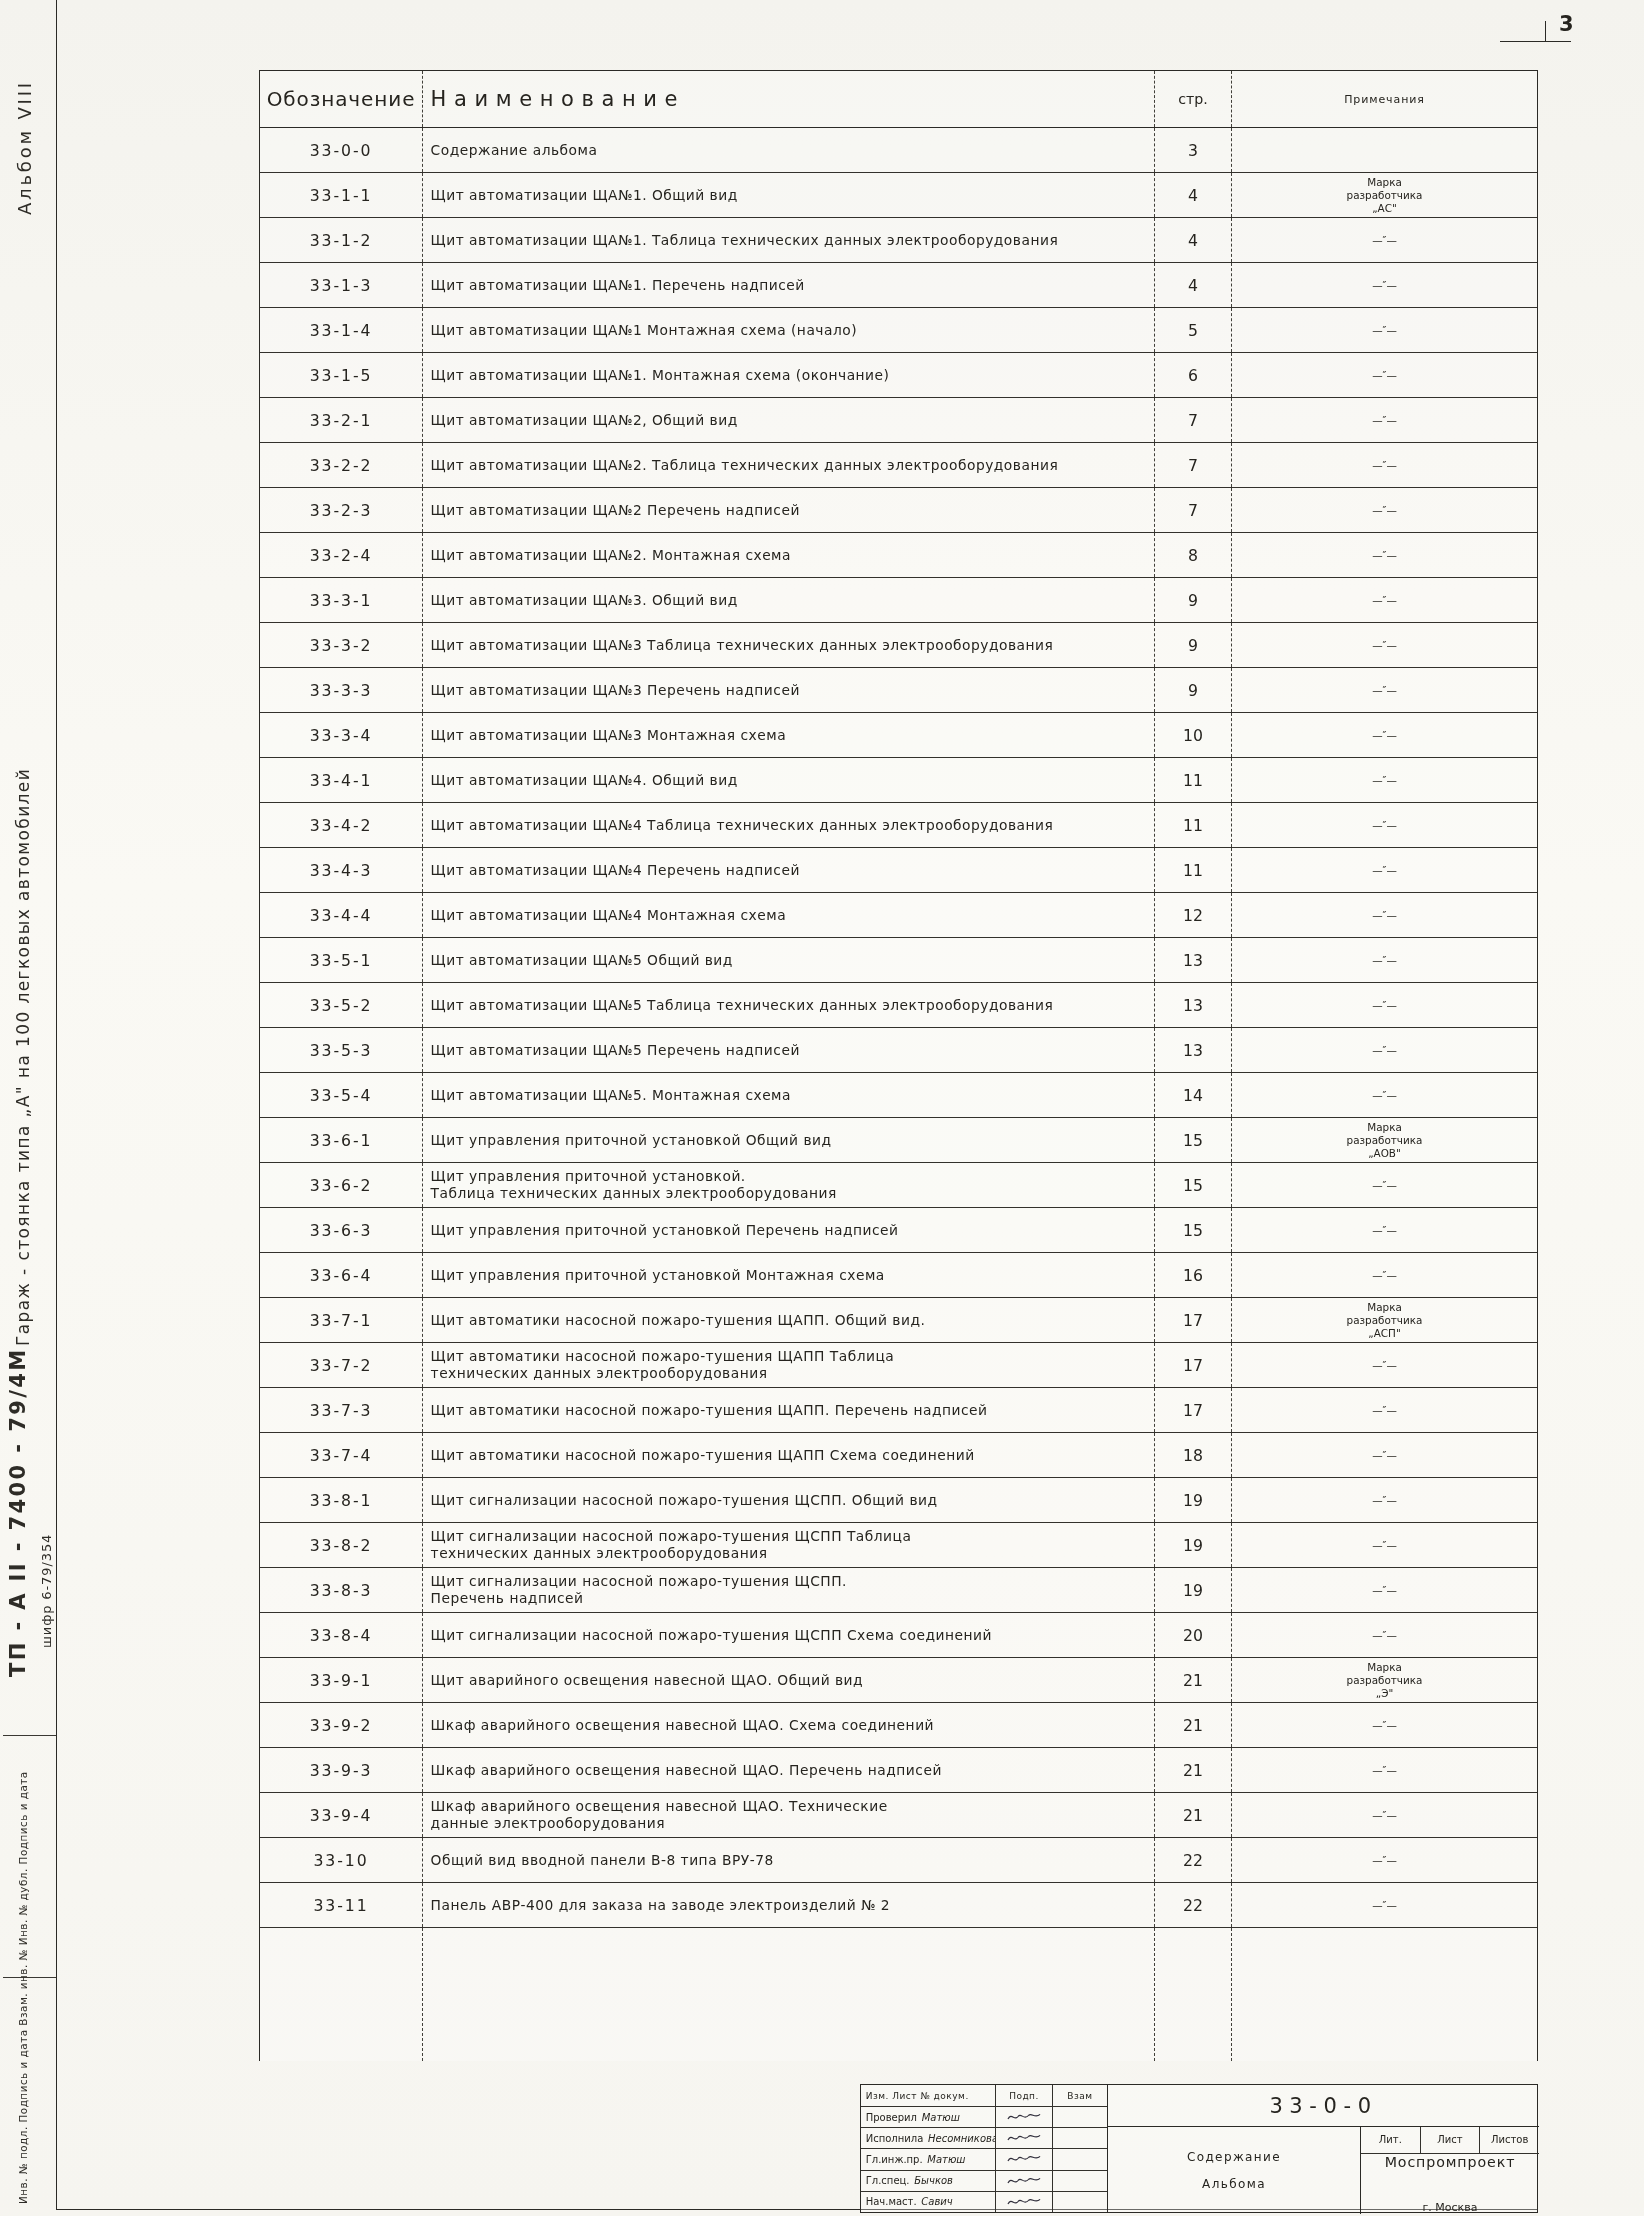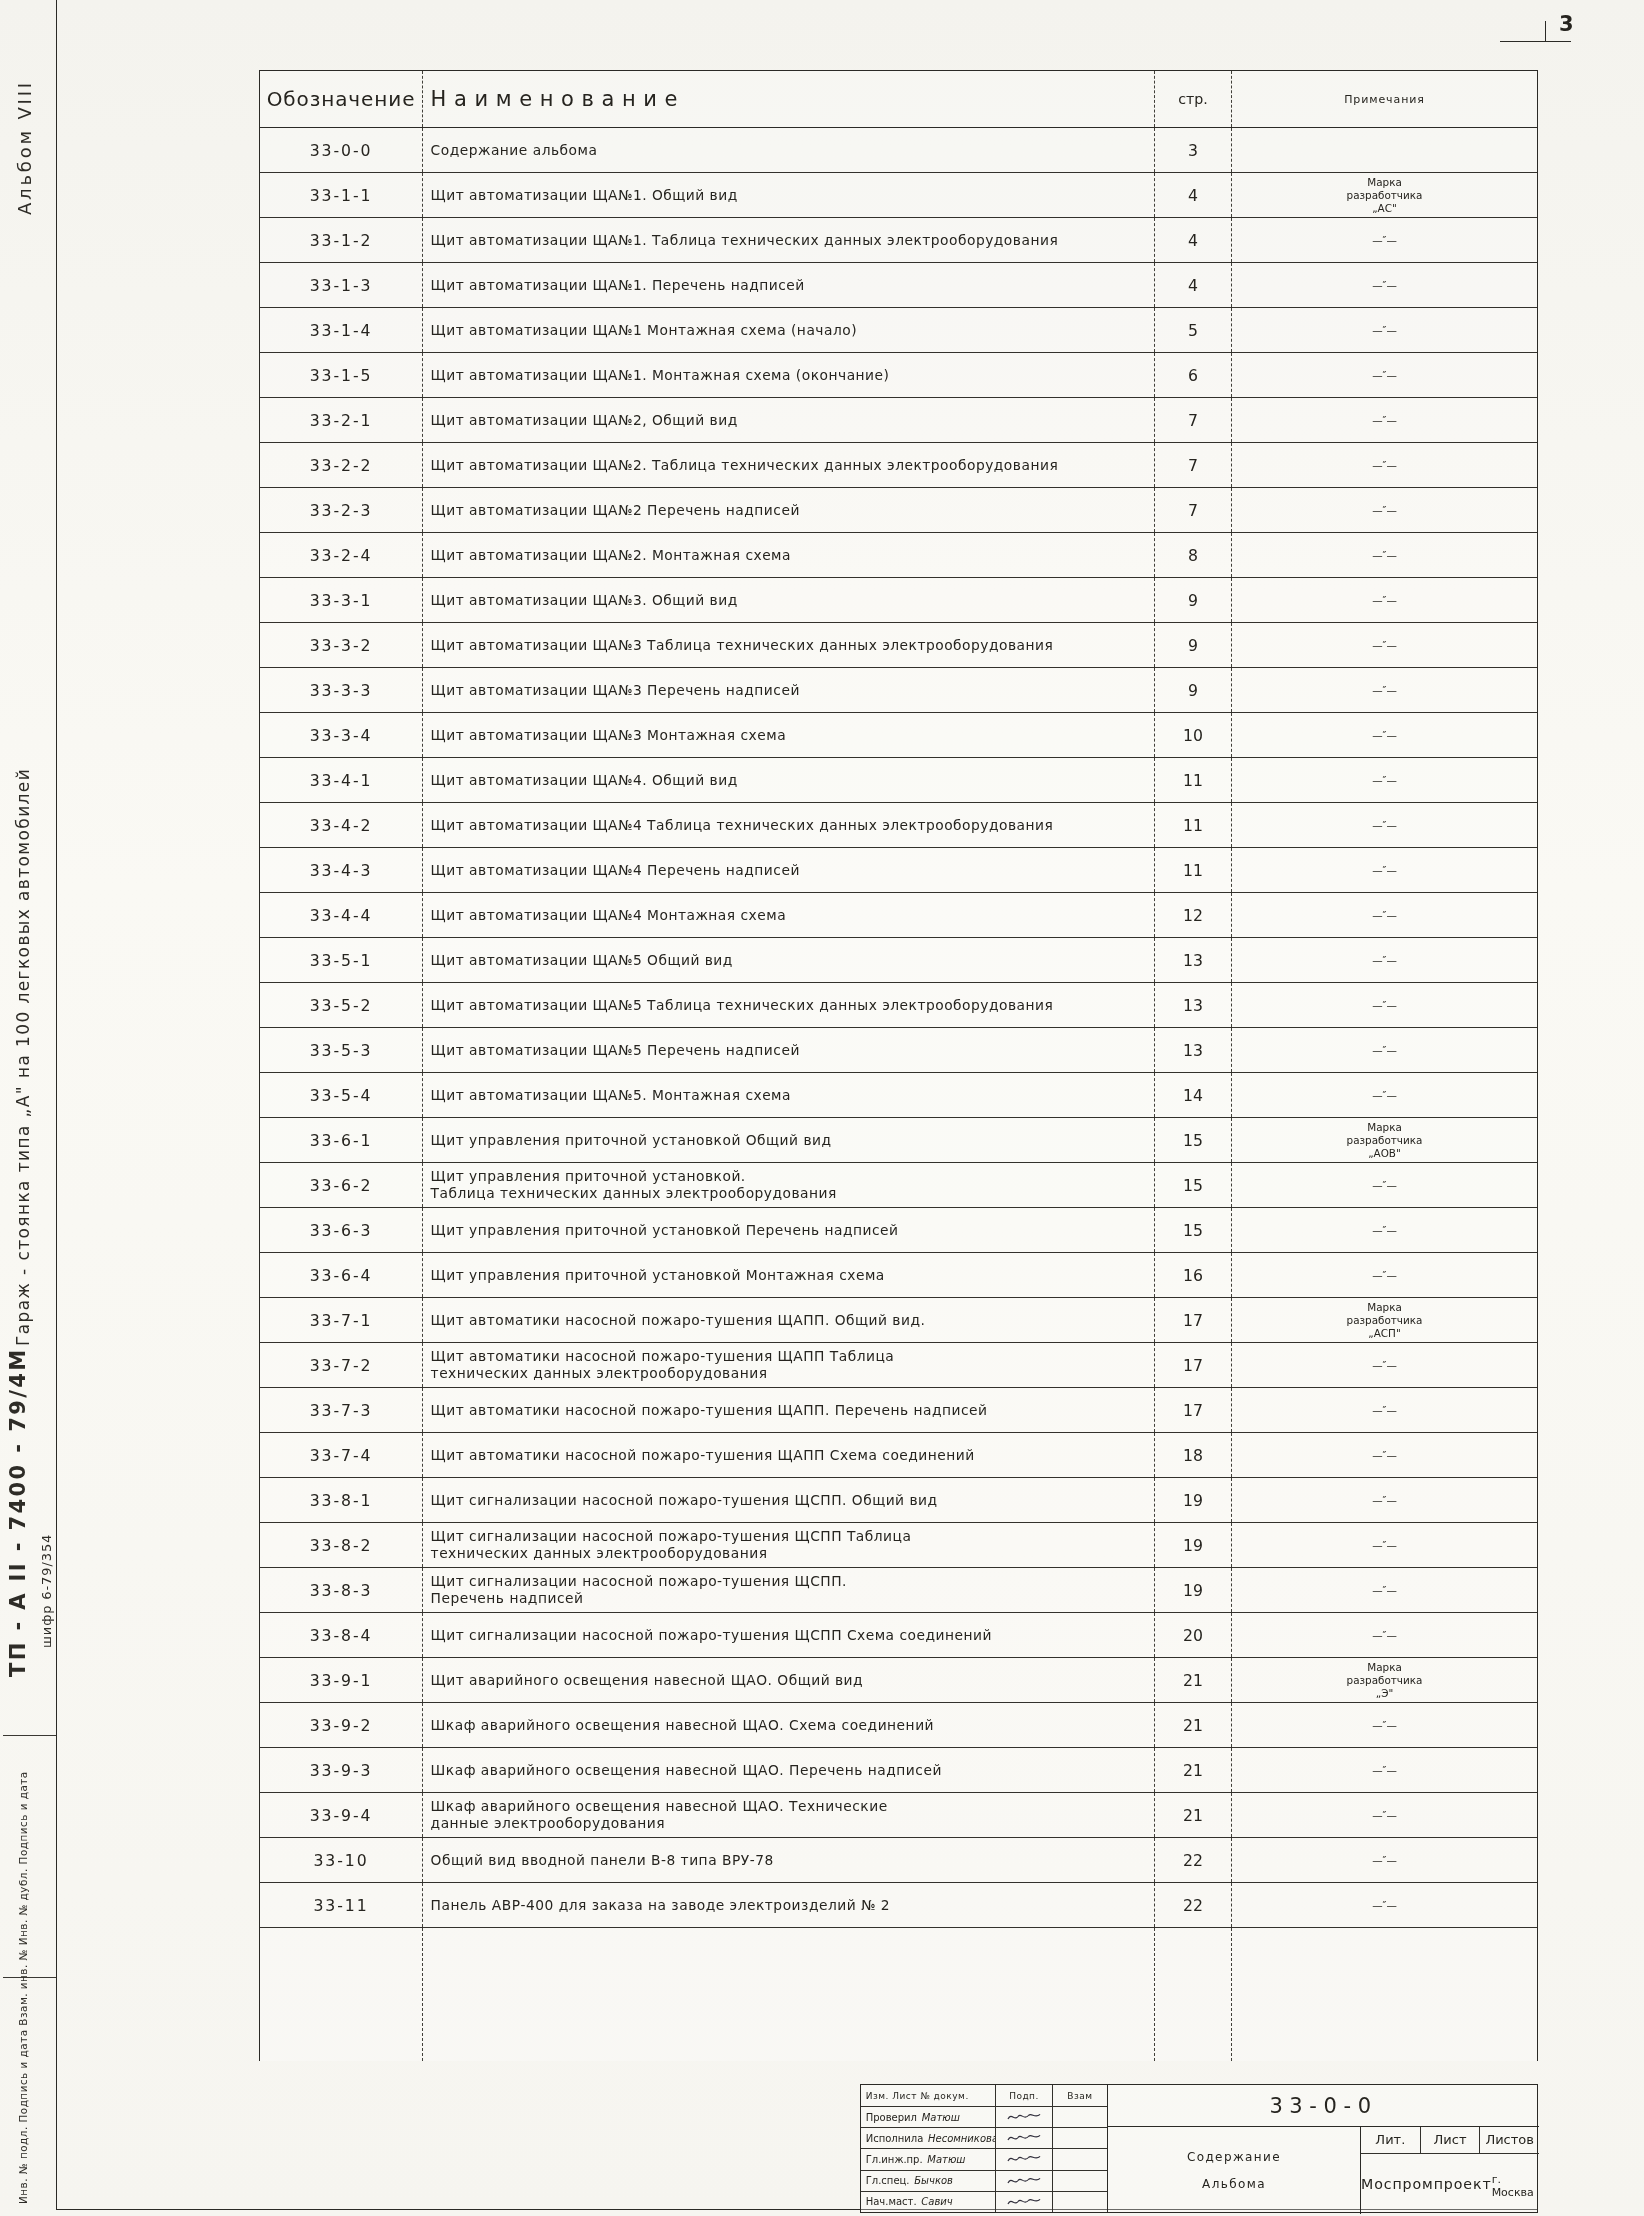--- a/index.html
+++ b/index.html
@@ -74,23 +74,23 @@
   .tb-doc { position:absolute; left:247px; top:0; width:431px; height:42px;
             border-bottom:1.4px solid #2b2a26; display:flex; align-items:center; justify-content:center;
             font-size:21px; letter-spacing:6.6px; }
   .tb-title { position:absolute; left:247px; top:42px; width:252px; height:87px;
               display:flex; flex-direction:column; align-items:center; justify-content:center;
               gap:12.3px; font-size:12px; letter-spacing:1.4px; }
   .tb-right { position:absolute; left:499px; top:42px; width:179px; height:87px;
               border-left:1.4px solid #2b2a26; }
   .tb-lit-row { height:26.6px; border-bottom:0.9px solid #33312c; display:flex; }
   .tb-lit-row > div { flex:1; border-right:0.9px solid #33312c; display:flex; align-items:center;
-                      justify-content:center; font-size:13px; }
+                      justify-content:center; font-size:10px; }
   .tb-lit-row > div.last { border-right:none; }
-  .tb-org { height:60px; display:flex; flex-direction:row; align-items:center; justify-content:flex-start; }
+  .tb-org { height:60px; display:flex; flex-direction:column; align-items:center; justify-content:space-between; }
   .tb-org .org { font-size:14.2px; letter-spacing:0.9px; }
   .tb-org .city { font-size:11px; margin-top:5.7px; }
 </style>
 </head>
 <body>
 
 <div class="page">
 
   <div class="frame-left"></div>
   <div class="frame-bottom"></div>

